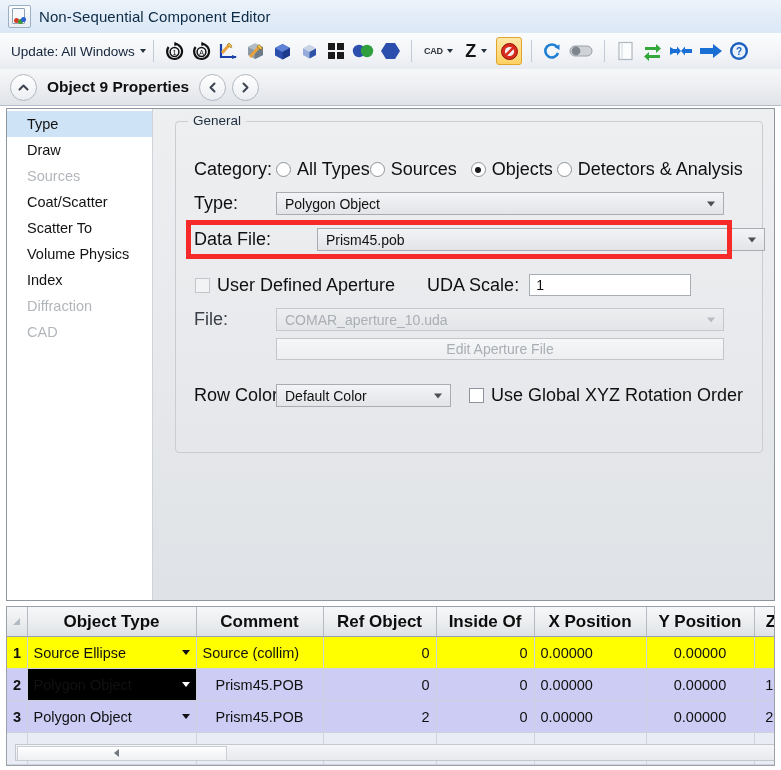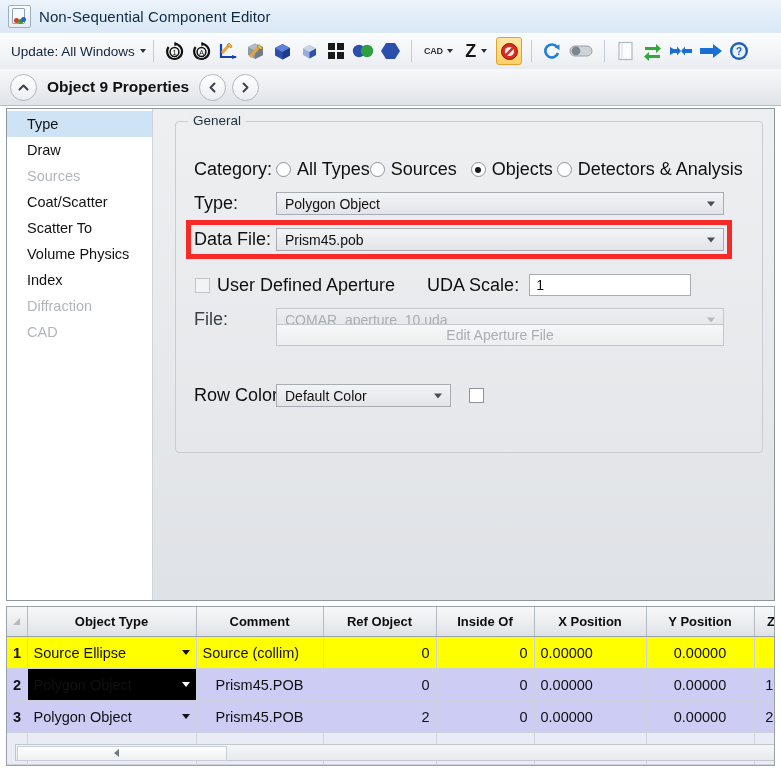--- a/index.html
+++ b/index.html
@@ -175,21 +175,21 @@
   .tablewrap{
     position:absolute;left:6px;top:606px;width:769px;height:160px;
     background:#ffffff;border:1px solid #9aa1a9;box-sizing:border-box;
     overflow:hidden;
   }
   table.grid{border-collapse:collapse;table-layout:fixed;width:781px;}
   table.grid th{
     height:29px;
     background:linear-gradient(to bottom,#f6f7f8 0%,#eceef0 48%,#dfe2e5 100%);
     border-right:1px solid #b5bbc2;border-bottom:1px solid #9aa1a9;
-    font-size:13px;font-weight:bold;color:#0d0d0d;
+    font-size:17px;font-weight:bold;color:#0d0d0d;
     text-align:center;padding:0;
   }
   table.grid td{
     height:31px;border-right:1px solid #cdd2dd;border-bottom:1px solid #cdd2dd;
     font-size:14.5px;padding:0 6px;white-space:nowrap;overflow:hidden;
   }
   .c-idx{width:20px;}
   .c-type{width:169px;}
   .c-cmt{width:127px;}
   .c-ref{width:113px;}
@@ -461,21 +461,21 @@
         </div>
 
         <div class="row" style="left:18px;top:70px;">
           <span class="lbl" style="width:82px">Type:</span>
           <span class="combo" style="width:448px">
             <span>Polygon Object</span>
             <span class="chev"></span>
           </span>
         </div>
 
-        <div class="row" style="left:18px;top:106px;">
+        <div class="row" style="left:18px;top:106px;gap:41px;">
           <span class="lbl" style="width:82px">Data File:</span>
           <span class="combo" style="width:448px">
             <span>Prism45.pob</span>
             <span class="chev"></span>
           </span>
         </div>
         <div class="redbox" style="left:10px;top:98px;width:546px;height:39px;"></div>
 
         <div class="row" style="left:19px;top:152px;">
           <span class="cbx dis"></span>
@@ -485,31 +485,32 @@
         </div>
 
         <div class="row" style="left:18px;top:186px;">
           <span class="lbl dim" style="width:82px;color:#3a4048">File:</span>
           <span class="combo dis" style="width:448px">
             <span>COMAR_aperture_10.uda</span>
             <span class="chev"></span>
           </span>
         </div>
 
-        <div class="row" style="left:100px;top:202px;border-radius:6px;">
+        <div class="row" style="left:100px;top:216px;border-radius:6px;">
           <span class="btnflat" style="width:448px">Edit Aperture File</span>
         </div>
 
         <div class="row" style="left:18px;top:262px;">
           <span class="lbl" style="width:82px">Row Color:</span>
           <span class="combo" style="width:175px">
             <span>Default Color</span>
             <span class="chev"></span>
           </span>
           <span class="cbx" style="margin-left:18px"></span>
+          <span class="lbl">Use Global XYZ Rotation Order</span>
         </div>
 
       </div>
     </div>
   </div>
 
   <div class="tablewrap">
     <table class="grid">
       <colgroup>
         <col class="c-idx">

